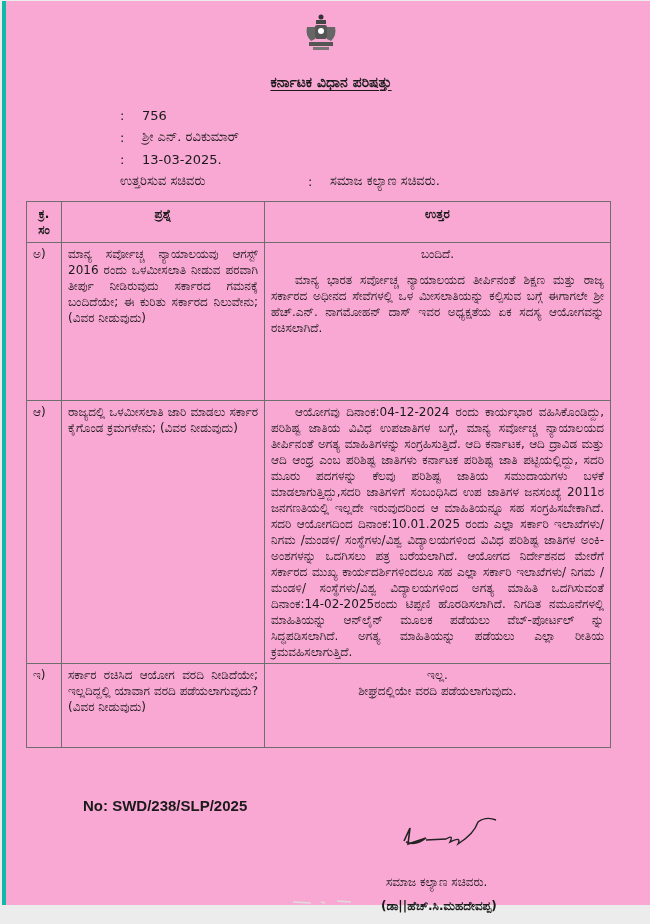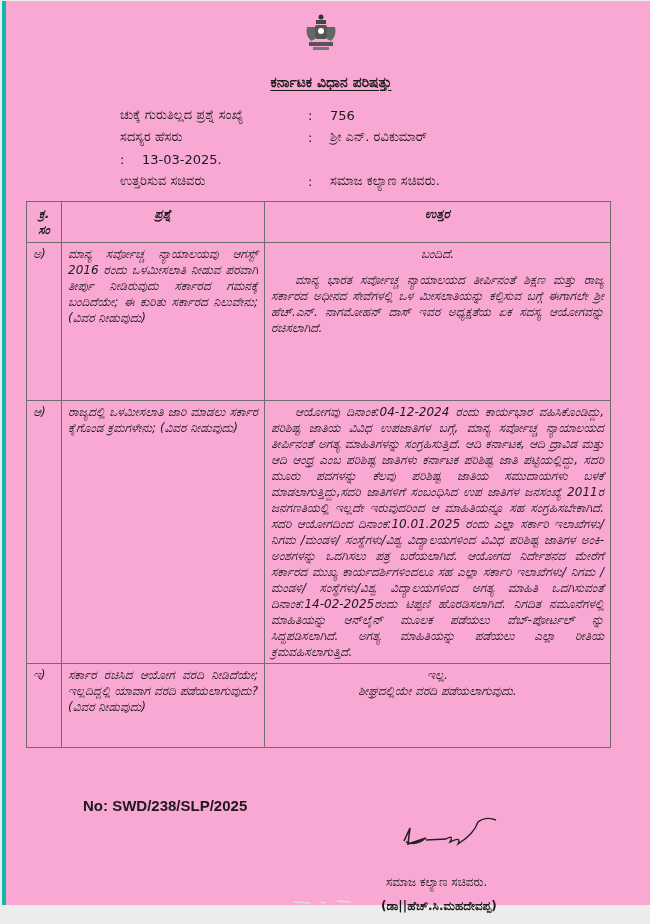--- a/index.html
+++ b/index.html
@@ -15,21 +15,21 @@
   .title {
     position: absolute; left: 0; width: 650px; top: 73px; text-align: center;
     font-weight: bold; font-size: 14px; text-decoration: underline; text-underline-offset: 3px;
   }
   .meta { position: absolute; left: 114px; top: 103px; font-size: 13px; }
   .meta-row { height: 22px; display: flex; align-items: center; }
   .meta-label { width: 188px; }
   .meta-colon { width: 22px; }
   table.qa {
     position: absolute; left: 20px; top: 200px; width: 585px; border-collapse: collapse;
-    font-size: 12px; line-height: 16px; font-style: italic;
+    font-size: 12px; line-height: 16px;
   }
   table.qa td, table.qa th { border: 1px solid #6e6e6e; vertical-align: top; padding: 3px 6px; }
   table.qa th { font-weight: bold; padding: 4px 6px; }
   .col-no { width: 22px; text-align: left; }
   .col-q { width: 190px; text-align: justify; }
   .col-a { text-align: justify; margin-top: 12px; }
   .center { text-align: center; }
   .indent { text-indent: 24px; }
   .ref { position: absolute; left: 77px; top: 796px; font-weight: bold; font-size: 15px; font-family: "Liberation Sans", sans-serif; }
   .signature { position: absolute; left: 390px; top: 815px; width: 110px; height: 35px; }
@@ -50,26 +50,24 @@
     <path d="M6 14 Q4 22 10 28 L14 26 L14 14 Z" fill="#666"></path>
     <path d="M34 14 Q36 22 30 28 L26 26 L26 14 Z" fill="#666"></path>
     <rect x="8" y="29" width="24" height="4" fill="#555"></rect>
     <rect x="12" y="34" width="16" height="3" fill="#777"></rect>
   </svg>
 
   <div class="title">ಕರ್ನಾಟಕ ವಿಧಾನ ಪರಿಷತ್ತು</div>
 
   <div class="meta">
     <div class="meta-row">
-      <span class="meta-label">ಚುಕ್ಕೆ ಗುರುತಿಲ್ಲದ ಪ್ರಶ್ನೆ ಸಂಖ್ಯೆ</span>
       <span class="meta-colon">:</span>
       <span>756</span>
     </div>
     <div class="meta-row">
-      <span class="meta-label">ಸದಸ್ಯರ ಹೆಸರು</span>
       <span class="meta-colon">:</span>
       <span>ಶ್ರೀ ಎನ್. ರವಿಕುಮಾರ್</span>
     </div>
     <div class="meta-row">
       <span class="meta-colon">:</span>
       <span>13-03-2025.</span>
     </div>
     <div class="meta-row">
       <span class="meta-label">ಉತ್ತರಿಸುವ ಸಚಿವರು</span>
       <span class="meta-colon">:</span>

